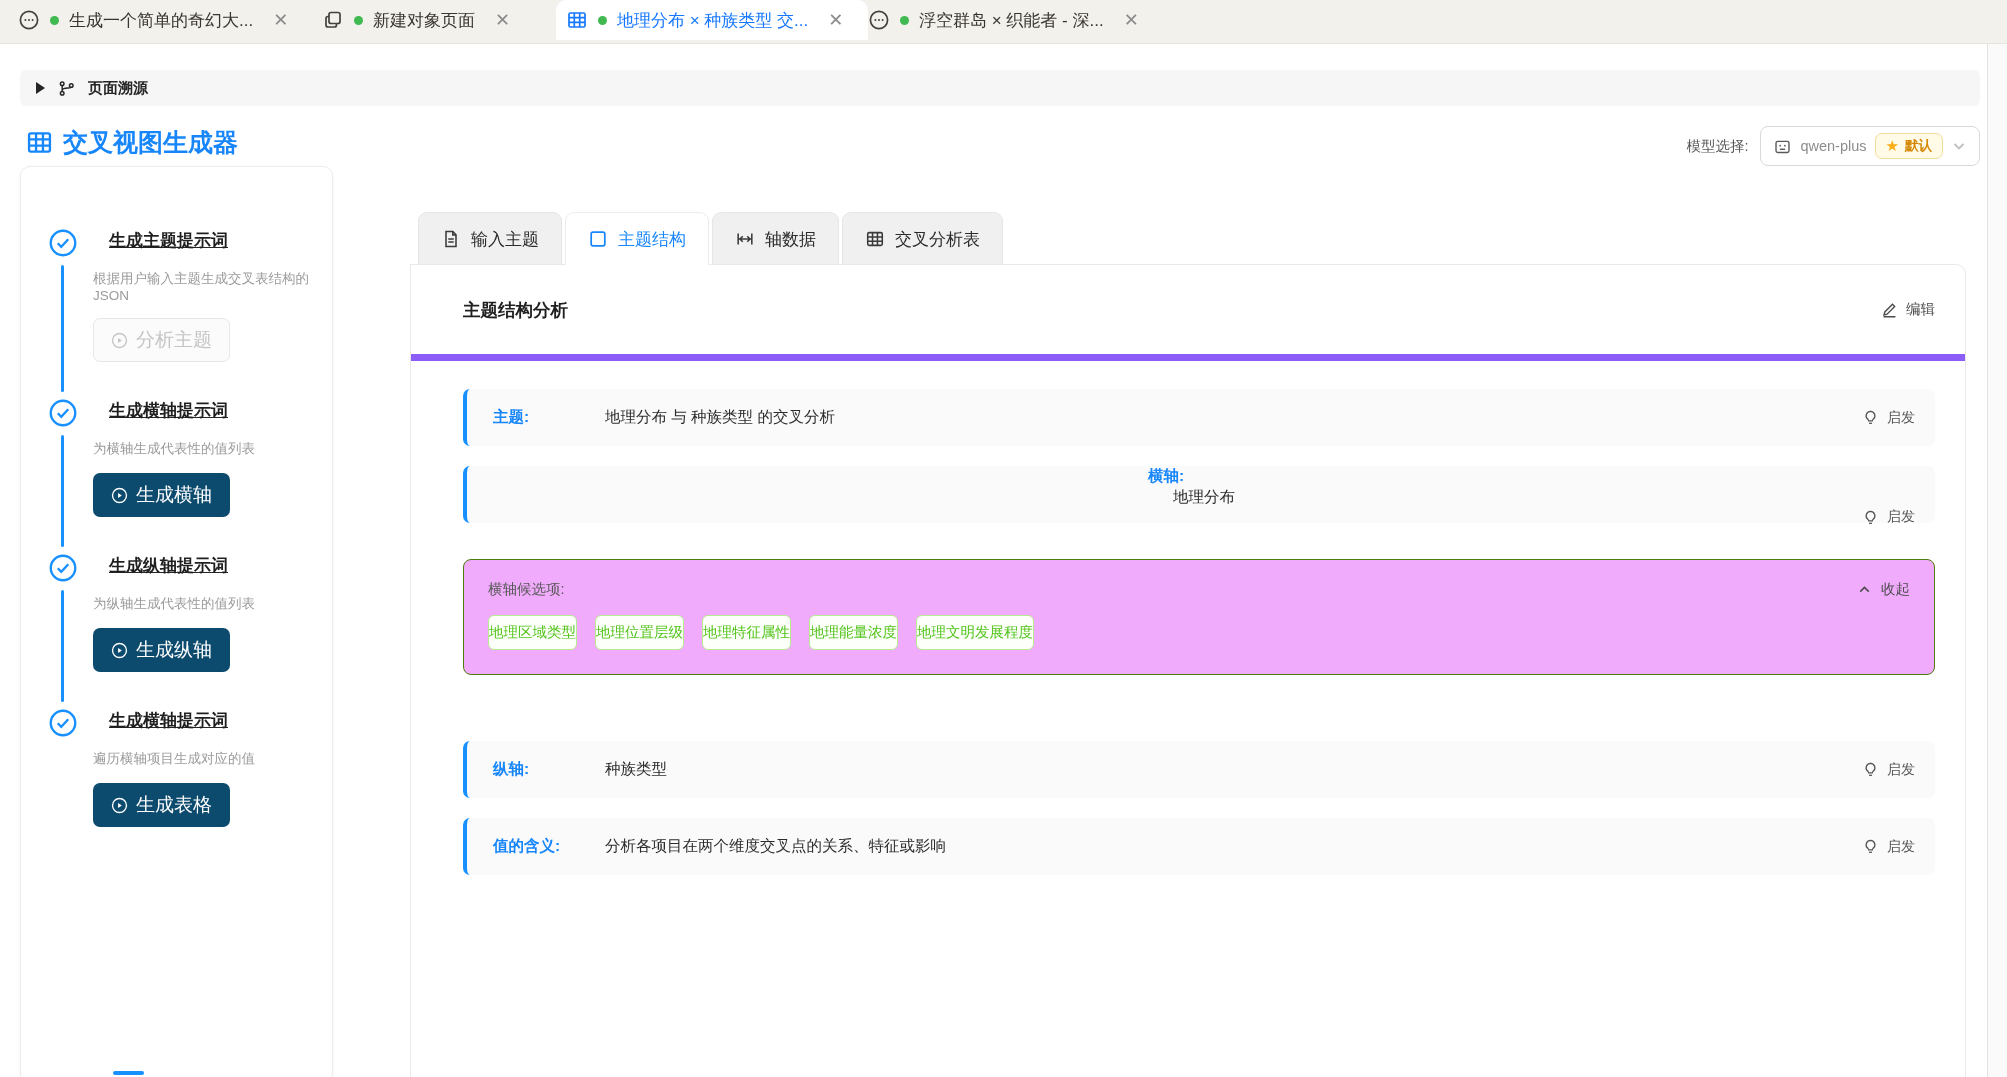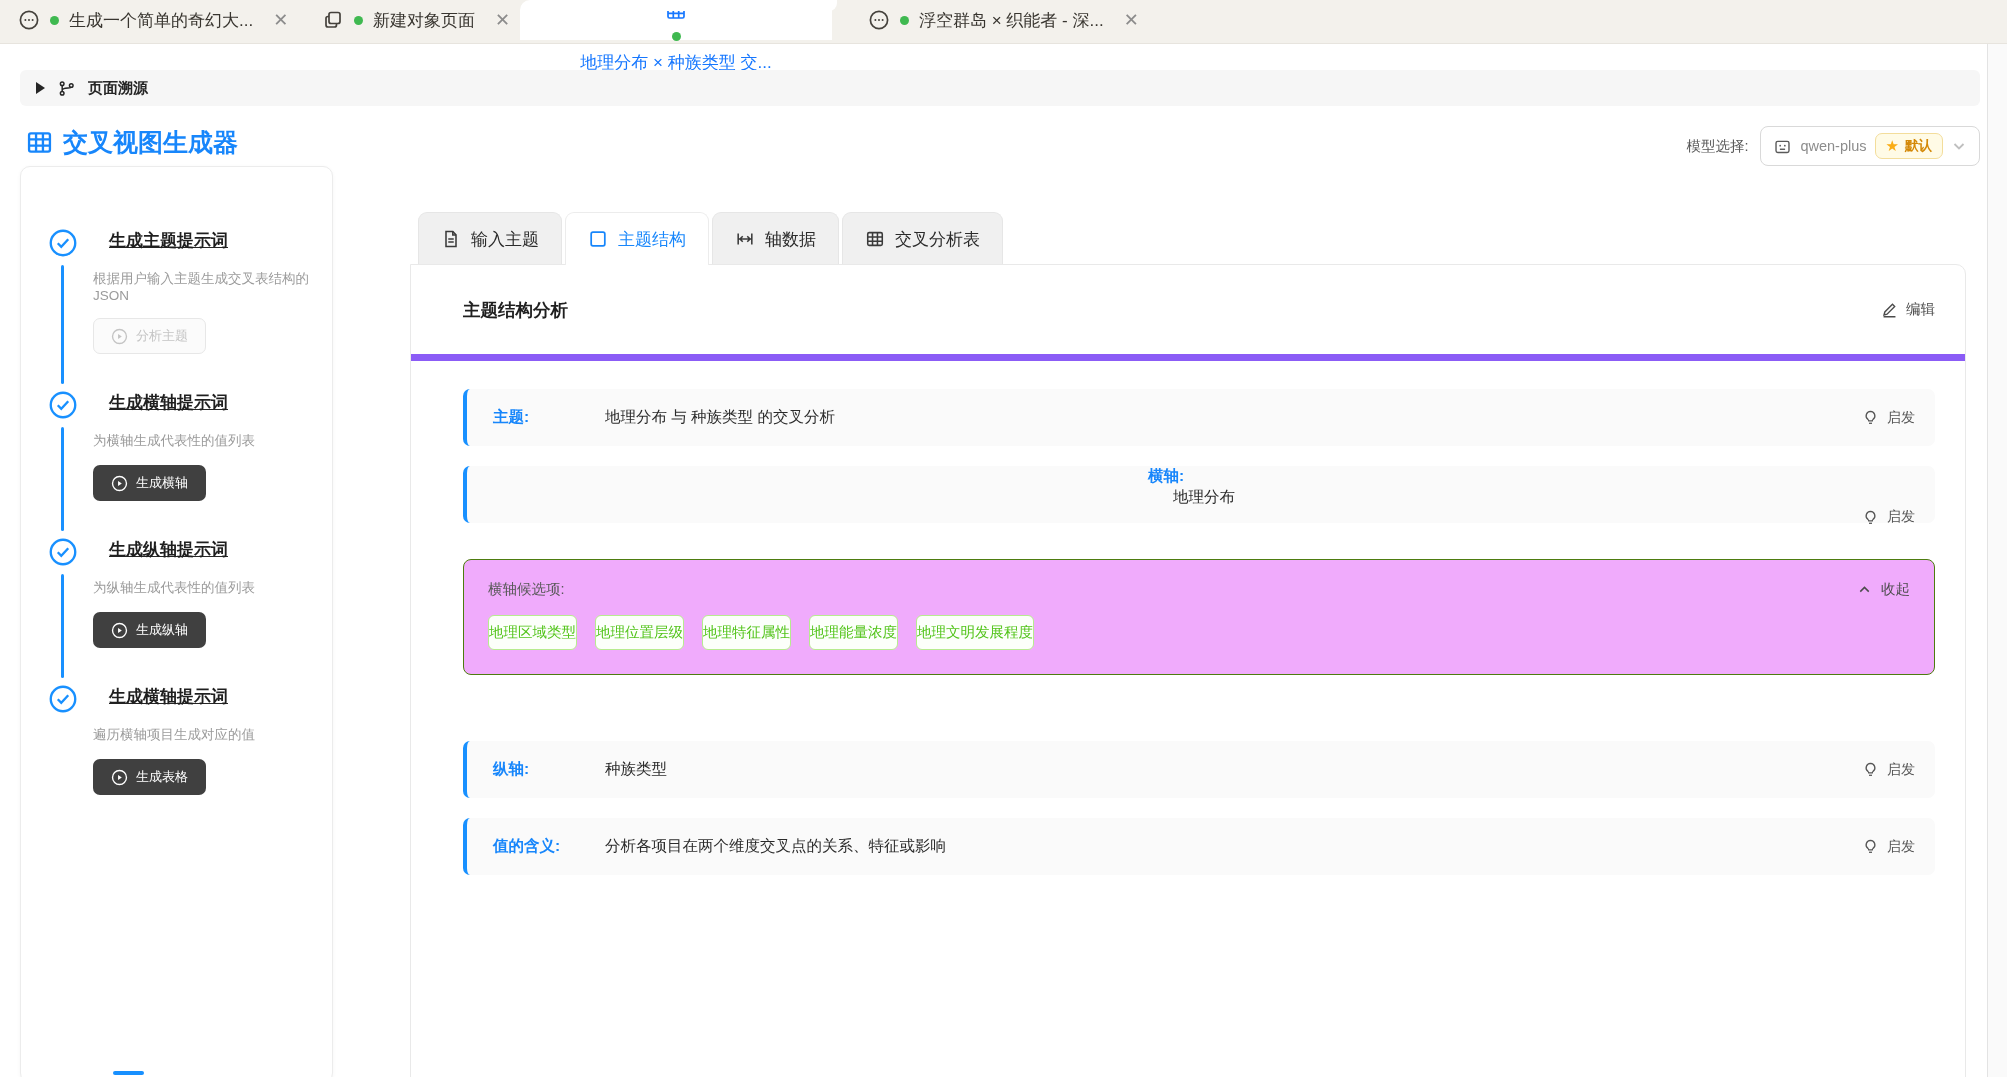--- a/index.html
+++ b/index.html
@@ -50,24 +50,24 @@
     box-shadow:0 1px 4px rgba(0,0,0,.04); padding:62px 20px 0 28px; }
   .step { position:relative; margin-bottom:37px; }
   .step.has-line::before { content:""; position:absolute; left:12px; top:36px;
     bottom:-30px; width:3px; background:#1890ff; border-radius:2px; }
   .step-head { display:flex; gap:32px;text-decoration:underline; }
   .step-check { width:28px; height:28px; color:#1890ff; flex:0 0 auto; background:#fff;
     border-radius:50%; position:relative; z-index:1; }
   .step-title { font-size:17px; font-weight:700; color:#1f1f1f; }
   .step-desc { margin:13px 0 0 44px; font-size:13.5px; color:#9b9b9b; }
   .step-btn { margin:15px 0 0 44px; display:inline-flex; align-items:center; gap:8px;
-    font-size:13px; border-radius:7px; padding:8px 17px; cursor:pointer;
+    font-size:19px; border-radius:7px; padding:8px 17px; cursor:pointer;
     border:1px solid transparent;font-family:Liberation Serif, serif; }
   .step-btn .ico16 { width:17px; height:17px; }
-  .step-btn.primary { background:#404040; color:#fff; }
+  .step-btn.primary { background:#0c4a6e; color:#fff; }
   .step-btn.disabled { background:#fbfbfb; color:#c4c4c4; border-color:#e7e7e7; cursor:not-allowed; }
 
   
   .main { position:absolute; left:410px; top:212px; right:41px; bottom:0; }
   .tabbar { display:flex; gap:3px; padding-left:8px; height:53px; }
   .mtab { display:flex; align-items:center; gap:10px; padding:0 22px; font-size:17px;
     color:#2b2b2b; background:#f0f0f0; border:1px solid #e6e6e6; border-bottom:none;
     border-radius:9px 9px 0 0; cursor:pointer; }
   .mtab .ico20 { width:20px; height:20px; color:#3a3a3a; }
   .mtab.active { background:#fff; color:#1786fb; border-color:#ececec; position:relative; z-index:2; }
@@ -128,21 +128,21 @@
       <svg viewBox="0 0 22 22" fill="none" stroke="currentColor" stroke-width="1.7">
         <rect x="7" y="3.5" width="11" height="11" rx="2"></rect>
         <path d="M14.5 14.5v1.5a2 2 0 0 1-2 2H6a2 2 0 0 1-2-2V9.5a2 2 0 0 1 2-2h1"></path>
       </svg>
     </span>
     <span class="gdot"></span>
     <span>新建对象页面</span>
     <span class="tclose">✕</span>
   </div>
 
-  <div class="btab active-btab" style="left:520px; width:312px;flex-direction:column;">
+  <div class="btab active-btab" style="left:556px; width:312px;">
     <span class="ticon">
       <svg viewBox="0 0 22 22" fill="none" stroke="currentColor" stroke-width="1.7">
         <rect x="3" y="4" width="16" height="14" rx="1.5"></rect>
         <path d="M3 8.7h16M3 13.4h16M8.3 4v14M13.7 4v14"></path>
       </svg>
     </span>
     <span class="gdot"></span>
     <span>地理分布 × 种族类型 交...</span>
     <span class="tclose">✕</span>
   </div>

